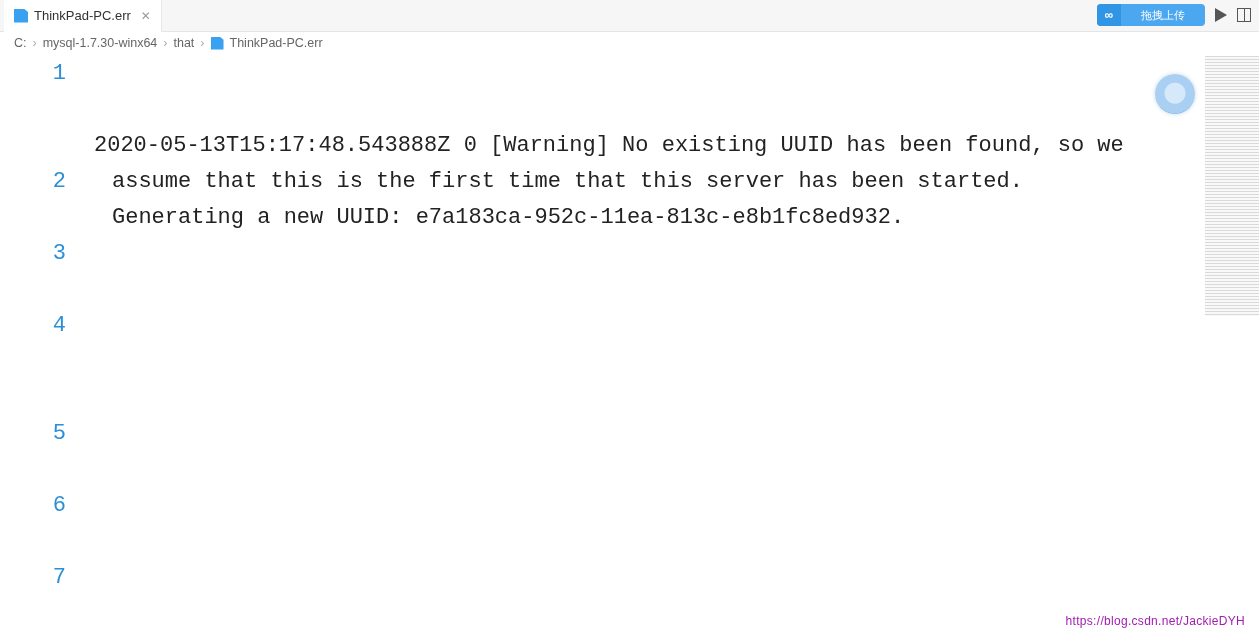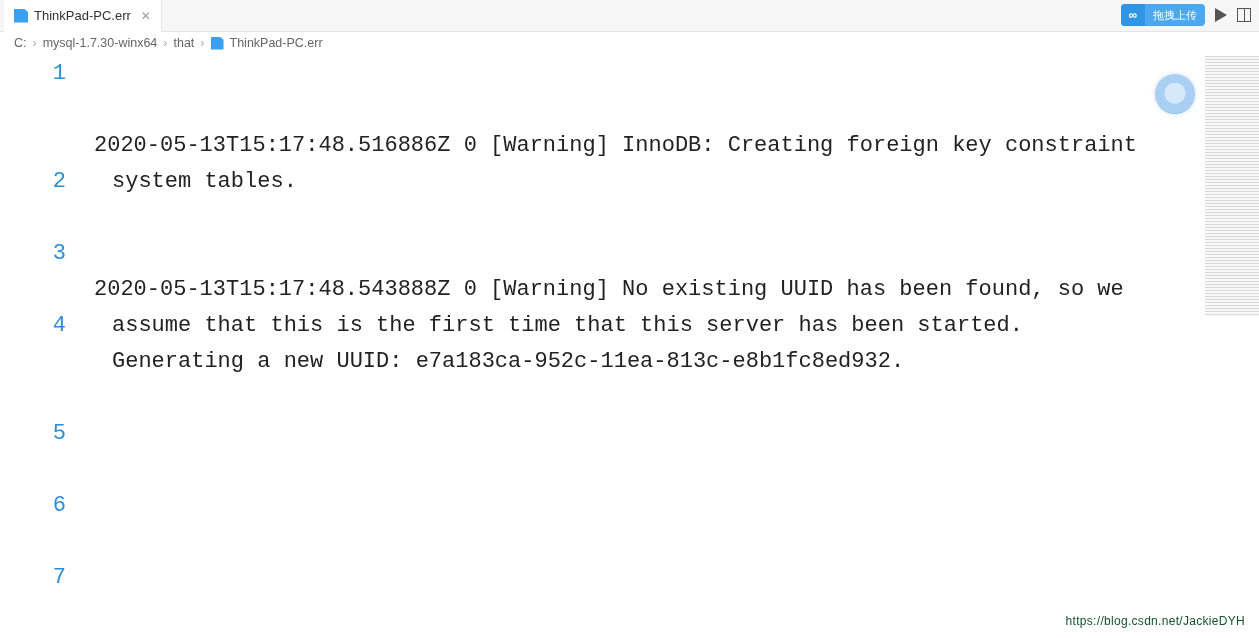--- a/index.html
+++ b/index.html
@@ -65,21 +65,21 @@
     height: 22px;
     display: flex;
     align-items: center;
     justify-content: center;
   }
   .infinity {
     color: #fff;
     font-weight: bold;
     font-size: 12px;
   }
-  .upload-text { padding: 0 8px; }
+  .upload-text { padding: 0 20px; }
   .run-icon {
     width: 0; height: 0;
     border-left: 12px solid #555;
     border-top: 7px solid transparent;
     border-bottom: 7px solid transparent;
   }
   .split-icon {
     width: 14px; height: 14px;
     border: 1.5px solid #555;
     position: relative;
@@ -155,21 +155,21 @@
     width: 40px; height: 40px;
     border-radius: 50%;
     background: radial-gradient(circle at 50% 48%, #d6e9fa 0 10px, #a9d0f2 11px 20px, #8fc0ea 20px);
     box-shadow: 0 0 4px rgba(120,160,200,.4);
   }
   .watermark {
     position: absolute;
     right: 14px;
     bottom: 10px;
     font-size: 12px;
-    color: #14532d;
+    color: #a21caf;
     letter-spacing: .3px;
   }
 </style>
 </head>
 <body>
 
 <div class="tab-bar">
   <div class="tab">
     <span class="file-icon"></span>
     <span>ThinkPad-PC.err</span>
@@ -209,21 +209,20 @@
     <div class="gap2"></div>
     <div class="ln">4</div>
     <div class="gap1"></div>
     <div class="ln">5</div>
     <div class="gap2"></div>
     <div class="ln">6</div>
     <div class="gap2"></div>
     <div class="ln">7</div>
   </div>
   <div class="code">
-    <span class="line">2020-05-13T15:17:48.516886Z 0 [Warning] InnoDB: Creating foreign key constraint system tables.</span>
     <span class="line">2020-05-13T15:17:48.543888Z 0 [Warning] No existing UUID has been found, so we assume that this is the first time that this server has been started. Generating a new UUID: e7a183ca-952c-11ea-813c-e8b1fc8ed932.</span>
     
     
     
   </div>
 </div>
 
 <div class="minimap"></div>
 <div class="round-badge"></div>
 <div class="watermark">https://blog.csdn.net/JackieDYH</div>

